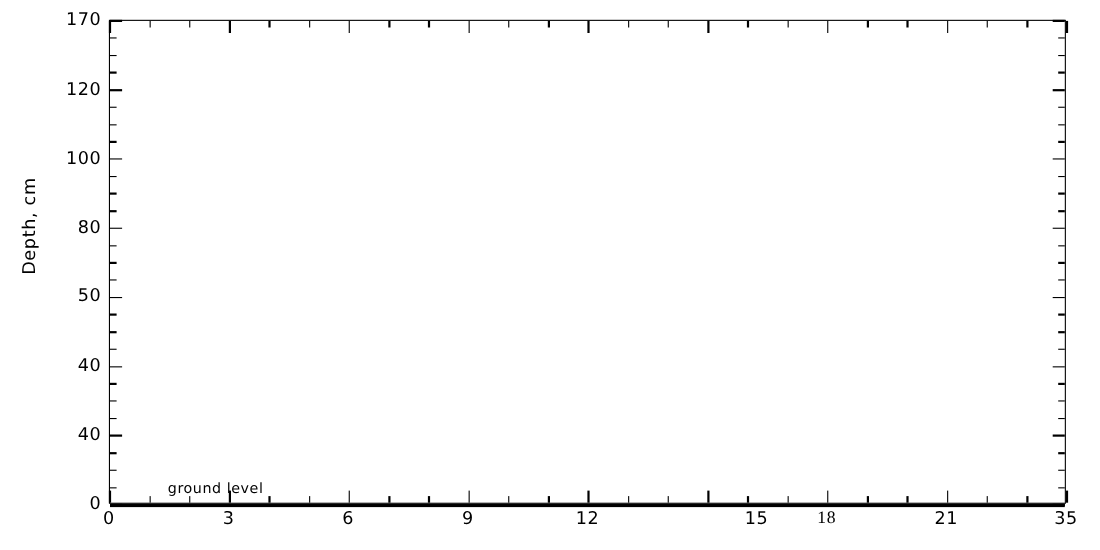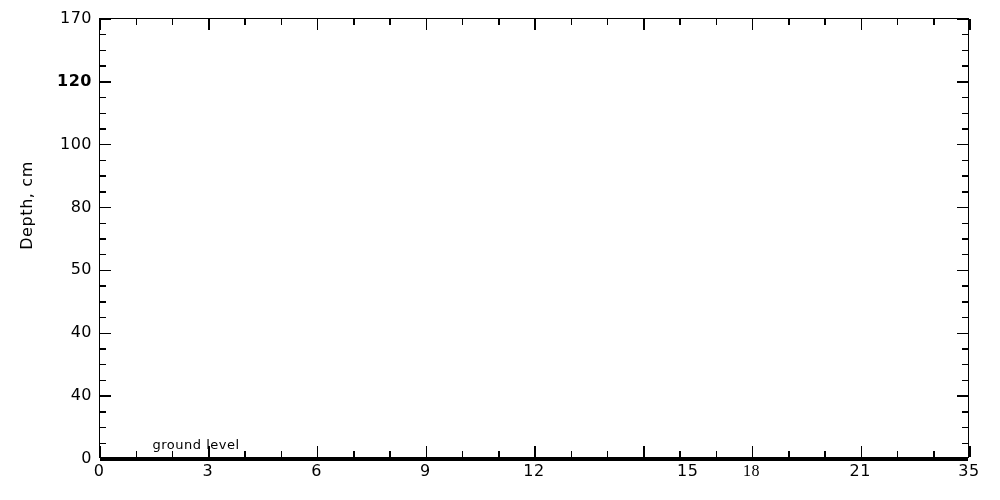--- a/index.html
+++ b/index.html
@@ -255,21 +255,21 @@
 
   <div id="y-axis-title">Depth, cm</div>
 
   <div id="ylabels">
       <div class="ylabel-txt" style="top: 432px;">0</div>
       <div class="ylabel-txt" style="top: 369.143px;">40</div>
       <div class="ylabel-txt" style="top: 306.286px;">40</div>
       <div class="ylabel-txt" style="top: 243.429px;">50</div>
       <div class="ylabel-txt" style="top: 180.571px;">80</div>
       <div class="ylabel-txt" style="top: 117.714px; margin-left: 32px;">100</div>
-      <div class="ylabel-txt" style="top: 54.8571px; font-weight: bold;">120</div>
+      <div class="ylabel-txt" style="top: 54.8571px;">120</div>
       <div class="ylabel-txt" style="top: -8px;">170</div>
     </div>
 
   <div id="plot-frame">
     <div id="ground-line" style="top: 438.5px; height: 3px; background: rgb(0, 0, 0);"></div>
     <div id="ground-label" style="left: 52.5px; top: 418.143px;">ground level</div>
   <div class="tick ytick-major" style="top: 439.25px;"></div>
       <div class="tick ytick-major-r" style="top: 439.25px;"></div>
       <div class="tick ytick-minor" style="top: 423.536px;"></div>
       <div class="tick ytick-minor-r" style="top: 423.536px;"></div>

